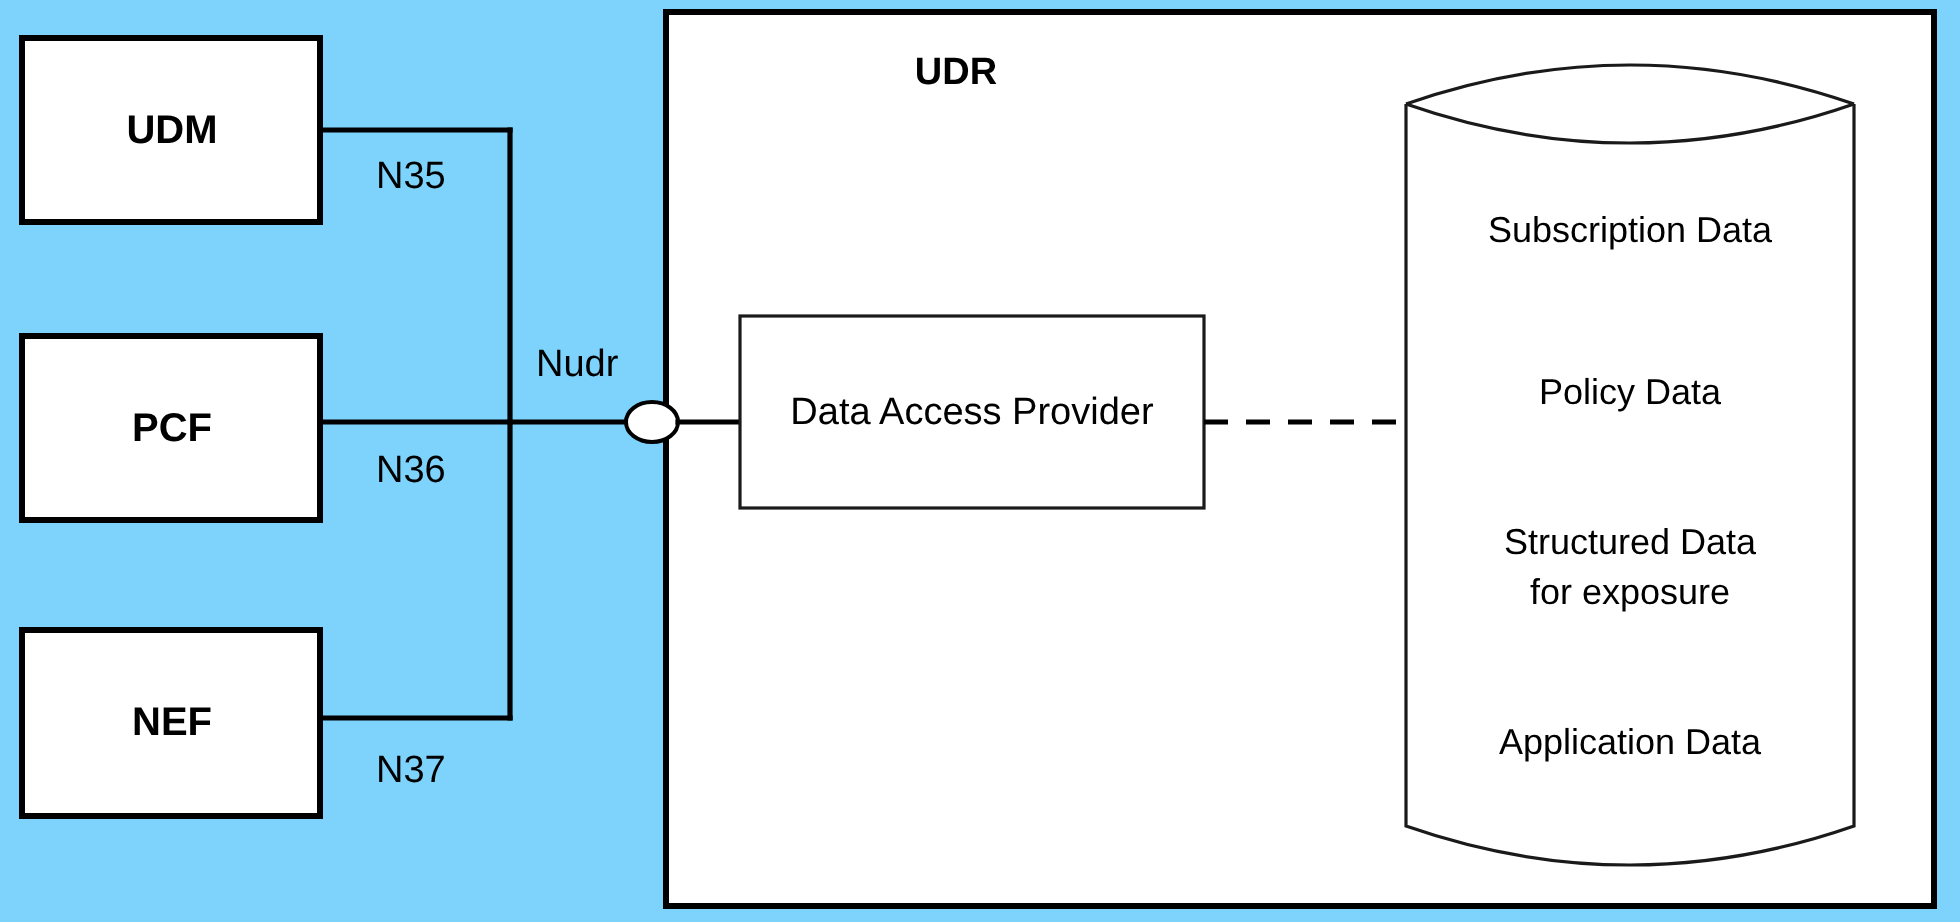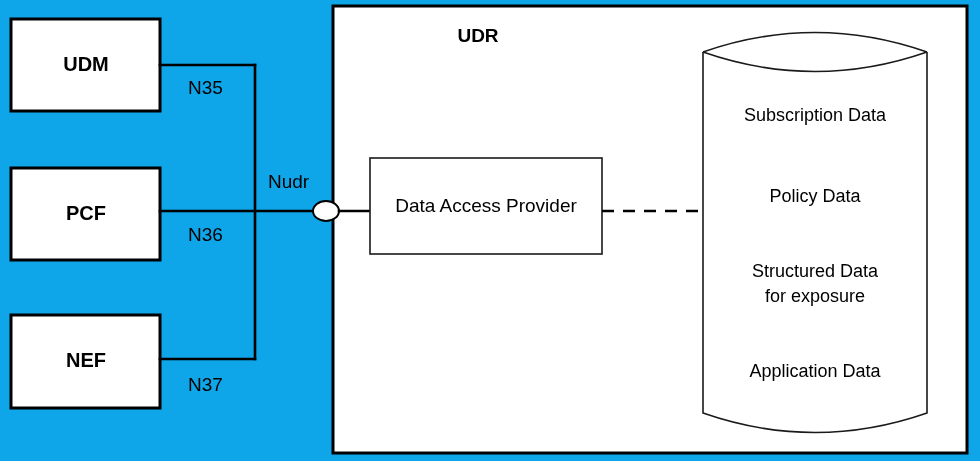--- a/index.html
+++ b/index.html
@@ -4,21 +4,21 @@
 <style>
   html, body {
     margin: 0;
     padding: 0;
     background: #ffffff;
   }
   #canvas {
     position: relative;
     width: 980px;
     height: 461px;
-    background: #0ea5e9;
+    background: #7dd3fc;
     font-family: "Liberation Sans", sans-serif;
     overflow: hidden;
   }
   svg.diagram {
     position: absolute;
     left: 0;
     top: 0;
     width: 980px;
     height: 461px;
   }

